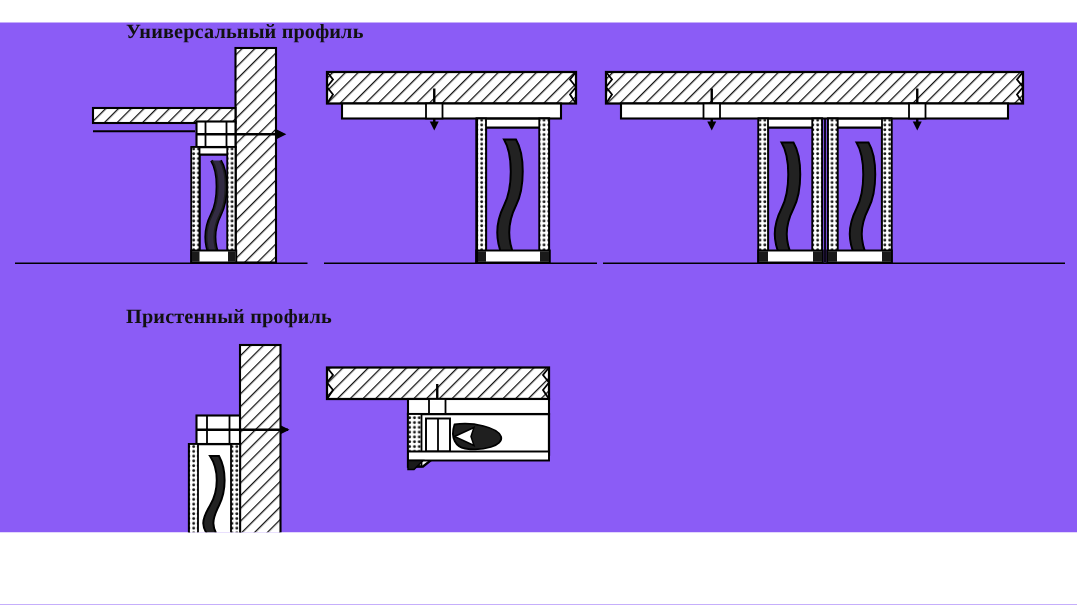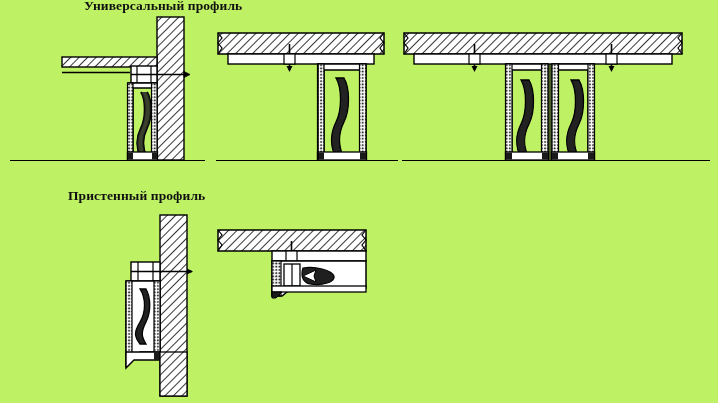--- a/index.html
+++ b/index.html
@@ -6,39 +6,40 @@
     margin: 0;
     padding: 0;
     background: #ffffff;
   }
   body {
     font-family: "Liberation Sans", sans-serif;
   }
   #page {
     position: relative;
     width: 718px;
-    height: 403px;
-    background: #bef264;
+    height: 340px;
+    background: #8b5cf6;
     overflow: hidden;
+    margin-top: 15px;
   }
   .label {
     position: absolute;
     font-family: "Liberation Serif", serif;
     font-weight: bold;
     font-size: 13.5px;
     color: #111111;
     white-space: nowrap;
     letter-spacing: 0.1px;
   }
   #label-universal {
     left: 84px;
     top: -2px;
   }
   #label-wall {
-    left: 68px;
+    left: 84px;
     top: 188px;
   }
   .fig {
     position: absolute;
   }
   svg {
     display: block;
     overflow: visible;
   }
 </style>

